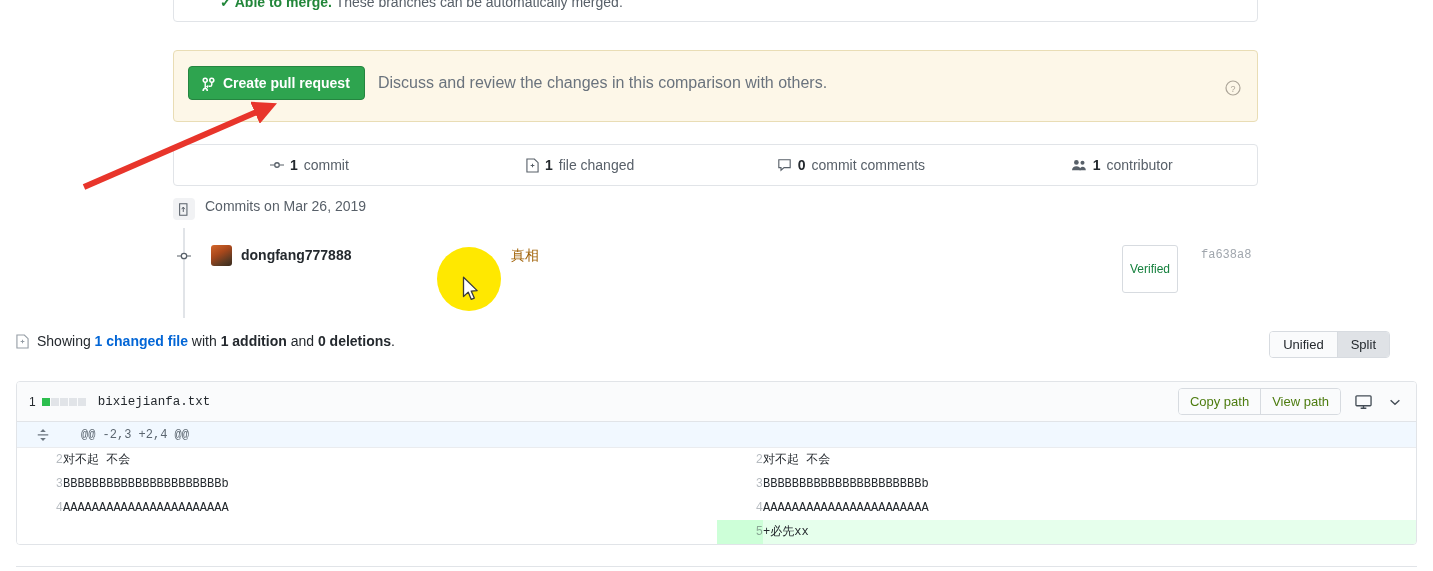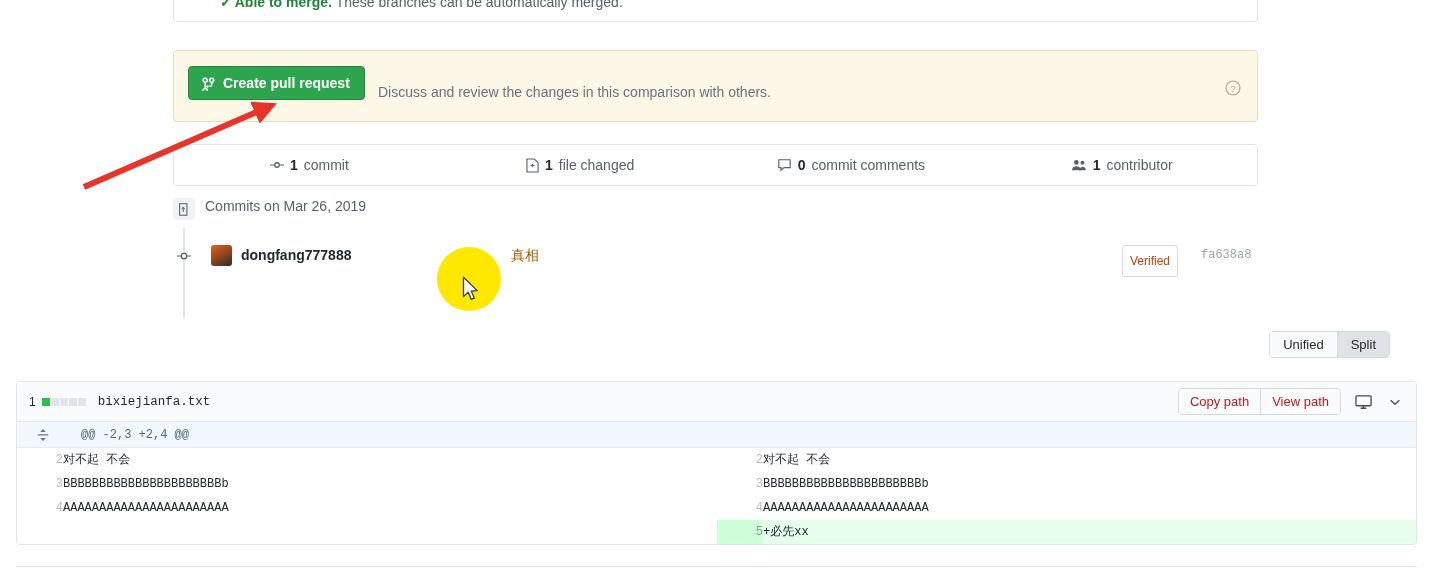--- a/index.html
+++ b/index.html
@@ -84,24 +84,23 @@
     display: flex;
     align-items: center;
     gap: 7px;
     cursor: pointer;
     box-sizing: border-box;
   }
   #pr-discuss-text {
     position: absolute;
     left: 204px;
     top: 23px;
-    font-size: 14px;
+    font-size: 16px;
     color: #6a737d;
     white-space: nowrap;
-    margin-top: 10px;
   }
   #pr-help-icon {
     position: absolute;
     right: 16px;
     top: 29px;
     width: 16px;
     height: 16px;
     cursor: pointer;
     opacity: .55;
   }
@@ -200,25 +199,25 @@
     left: 338px;
     top: 11px;
     font-size: 14px;
     color: #a16207;
     cursor: pointer;
   }
   #verified-badge {
     position: absolute;
     left: 949px;
     top: 9px;
-    padding: 8px 7px;
+    padding: 16px 7px;
     border: 1px solid #d7dbe0;
     border-radius: 3px;
     font-size: 12px;
-    color: #c2410c;
+    color: #15803d;
     background: #fff;
     cursor: pointer;
   }
   #commit-sha {
     position: absolute;
     left: 1028px;
     top: 12px;
     font-size: 12px;
     color: #a0a6ad;
     cursor: pointer;
@@ -309,21 +308,21 @@
   .btn-group {
     display: flex;
     border: 1px solid #d7dbe0;
     border-radius: 4px;
     overflow: hidden;
   }
   .btn-group div {
     padding: 5px 11px;
     font-size: 13px;
     background: #fafbfc;
-    color: #b91c1c;
+    color: #4d7c0f;
     cursor: pointer;
   }
   .btn-group div + div { border-left: 1px solid #d7dbe0; }
   #view-mode-icon {
     margin-left: 14px;
     cursor: pointer;
   }
   #view-options-chevron {
     margin-left: 16px;
     margin-right: 4px;
@@ -508,20 +507,29 @@
         <path d="M0 7.3h4.4v1.4H0zM11.6 7.3H16v1.4h-4.4z" fill="#586069"></path>
       </svg>
       <div id="commit-avatar"></div>
       <div id="commit-author">dongfang777888</div>
       <div id="commit-message">真相</div>
       <div id="verified-badge">Verified</div>
       <div id="commit-sha" class="mono">fa638a8</div>
     </div>
   </div>
 
+  <div id="showing-row">
+    <svg width="13" height="15" viewBox="0 0 14 16">
+      <path d="M1 1h8l4 4v10H1z" fill="none" stroke="#959da5" stroke-width="1.2"></path>
+      <path d="M7 6v4M5 8h4" stroke="#959da5" stroke-width="1.1"></path>
+    </svg>
+    <div>
+      <span>Showing </span><span class="link">1 changed file</span><span> with </span><span class="strong">1 addition</span><span> and </span><span class="strong">0 deletions</span><span>.</span>
+    </div>
+  </div>
 
   <div id="diff-toggle">
     <div>Unified</div>
     <div class="active">Split</div>
   </div>
 
   <div id="diff-file">
 
     <div id="diff-file-header">
       <div id="diffstat">

